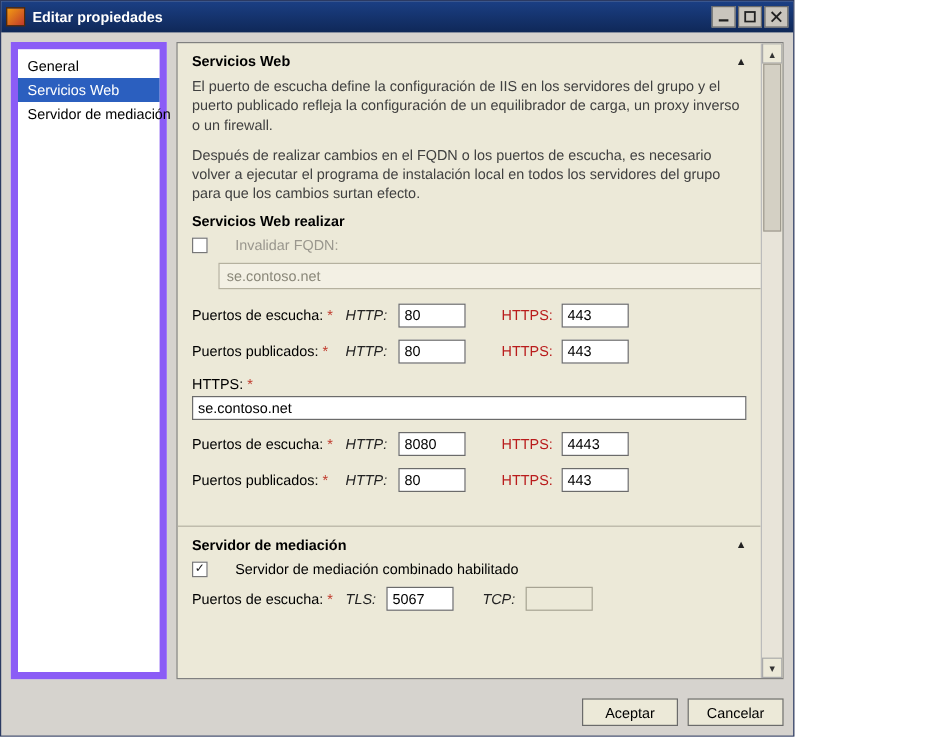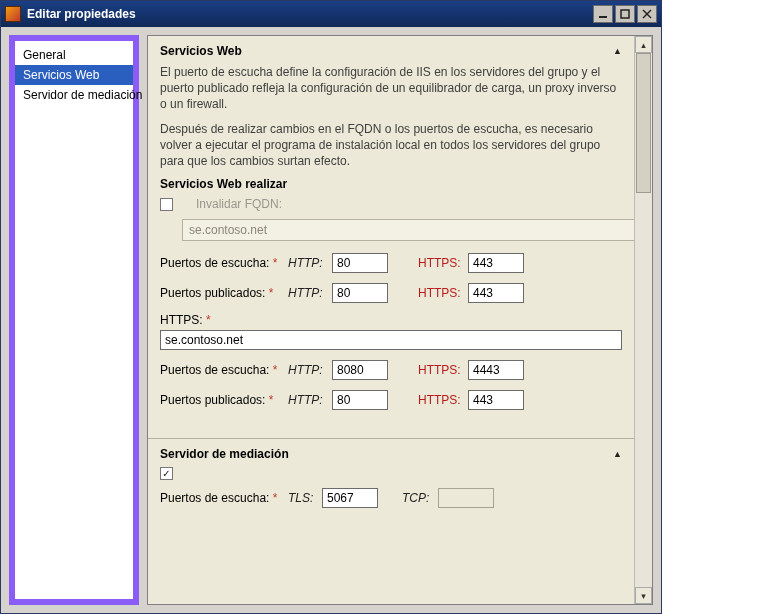--- a/index.html
+++ b/index.html
@@ -304,20 +304,21 @@
           <hr class="divider">
 
           <div class="section-header">
             <span>Servidor de mediación</span>
             <span class="spacer"></span>
             <span class="collapse-icon">▲</span>
           </div>
           <div class="section-body">
             <div class="row">
               <span class="checkbox checked"></span>
+              <span>Servidor de mediación combinado habilitado</span>
             </div>
             <div class="ports-row">
               <span class="lbl"><span>Puertos de escucha:</span> <span class="req">*</span></span>
               <span class="port-label" style="width:28px">TLS:</span>
               <input class="txt port" style="margin-right: 18px;" value="5067">
               <span class="port-label" style="width:30px">TCP:</span>
               <input class="txt port readonly" value="" style="">
             </div>
           </div>
 
@@ -328,14 +329,18 @@
           <div class="track">
             <div class="thumb"></div>
           </div>
           <div class="arrow">▾</div>
         </div>
       </div>
     </div>
 
   </div>
 
+  <div class="footer">
+    <button class="dlg">Aceptar</button>
+    <button class="dlg">Cancelar</button>
+  </div>
 
 </div>
 
 </body></html>

